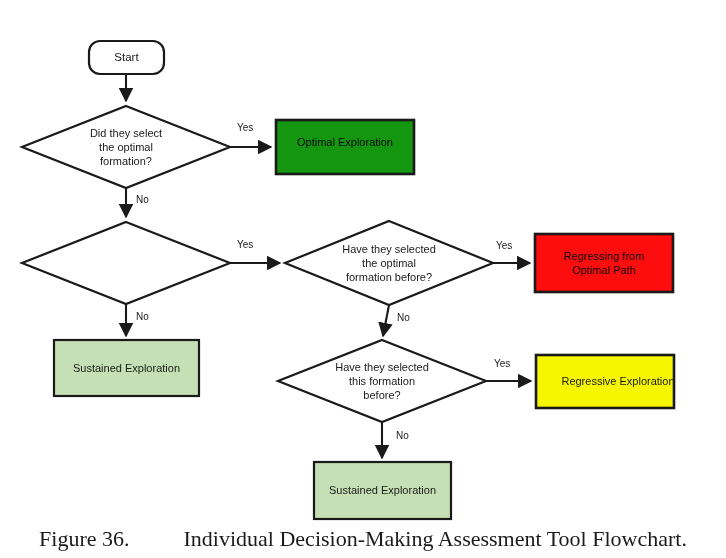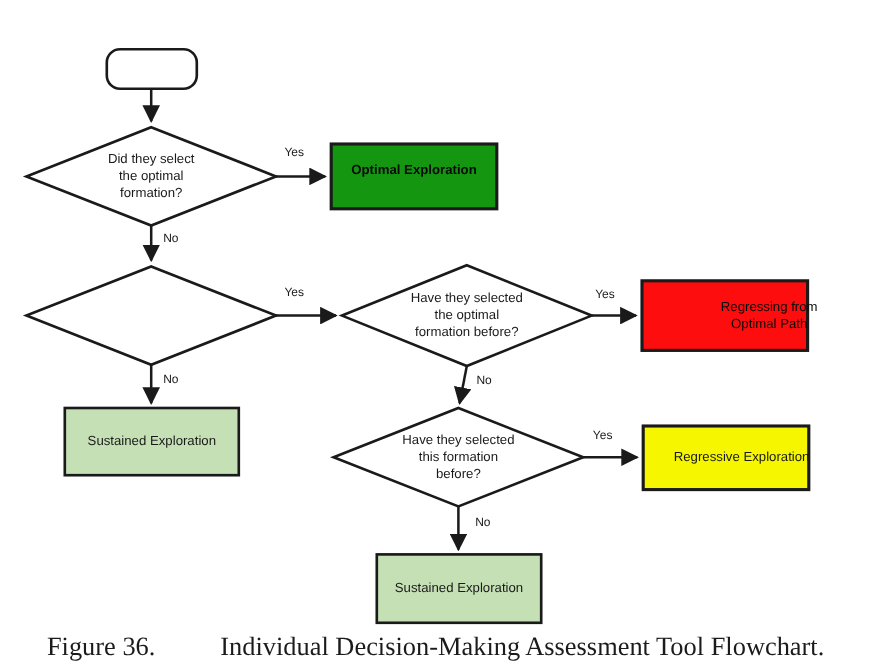--- a/index.html
+++ b/index.html
@@ -122,33 +122,34 @@
       <line x1="493" y1="263" x2="530" y2="263" marker-end="url(#arrow)"></line>
 
       <line x1="389" y1="305" x2="383" y2="336" marker-end="url(#arrow)"></line>
 
       <line x1="486" y1="381" x2="531" y2="381" marker-end="url(#arrow)"></line>
 
       <line x1="382" y1="422" x2="382" y2="458" marker-end="url(#arrow)"></line>
     </g>
   </svg>
 
+  <div class="node-text terminator-label" style="left:89px; top:41px; width:75px; height:33px;">Start</div>
 
   <div class="node-text decision-label" style="left:56px; top:118px; width:140px; height:58px;">Did they select
 the optimal
 formation?</div>
 
-  <div class="node-text process-label on-dark" style="left:276px; top:120px; width:138px; height:44px;font-weight:bold;">Optimal Exploration</div>
+  <div class="node-text process-label on-dark" style="left:276px; top:120px; width:138px; height:44px;">Optimal Exploration</div>
 
 
   <div class="node-text decision-label" style="left:312px; top:234px; width:154px; height:58px;">Have they selected
 the optimal
 formation before?</div>
 
-  <div class="node-text process-label on-dark" style="left:535px; top:234px; width:138px; height:58px;padding-left:37px;">Regressing from
+  <div class="node-text process-label on-dark" style="left:535px; top:234px; width:138px; height:58px;">Regressing from
 Optimal Path</div>
 
   <div class="node-text process-label" style="left:54px; top:340px; width:145px; height:56px;">Sustained Exploration</div>
 
   <div class="node-text decision-label" style="left:306px; top:352px; width:152px; height:58px;">Have they selected
 this formation
 before?</div>
 
   <div class="node-text process-label" style="left:549px; top:355px; width:138px; height:53px;">Regressive Exploration</div>
 

